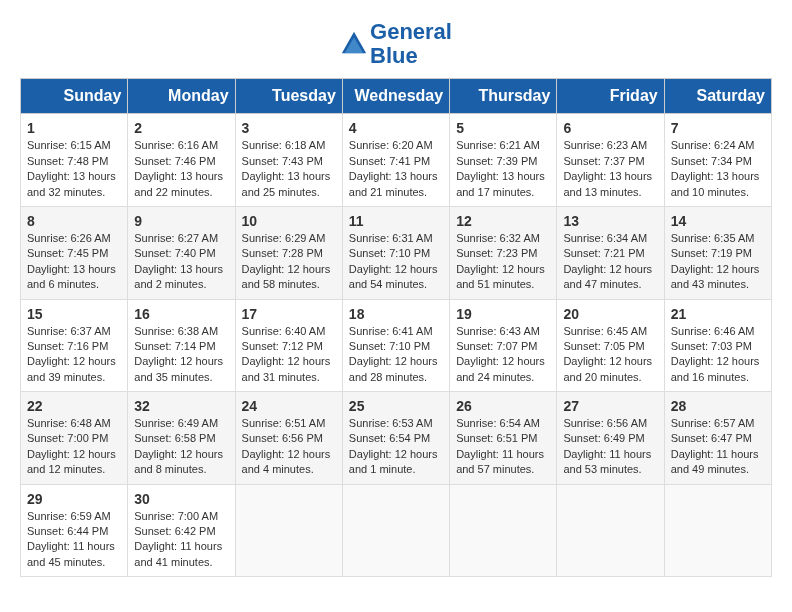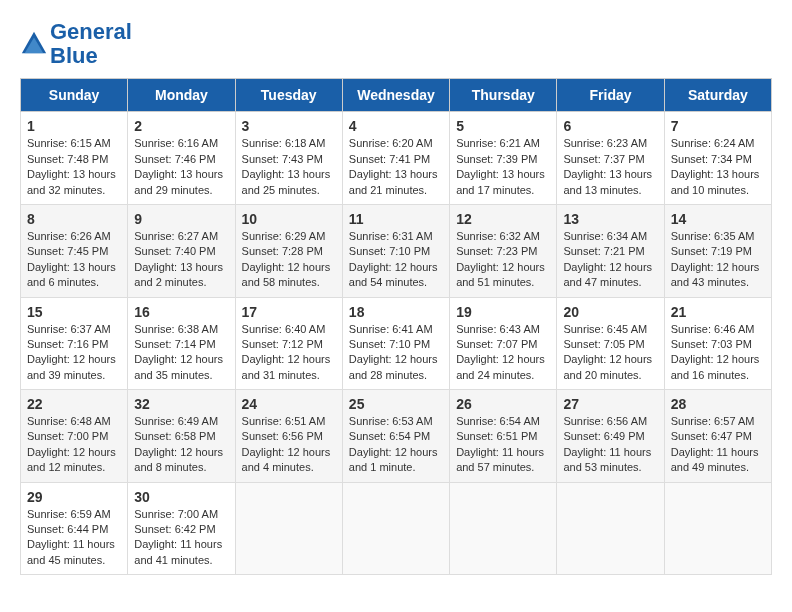--- a/index.html
+++ b/index.html
@@ -5,21 +5,21 @@
     * { box-sizing: border-box; margin: 0; padding: 0; }
     body {
       font-family: Arial, sans-serif;
       background: #fff;
       width: 792px;
       min-height: 612px;
       padding: 20px;
     }
     .header-area {
       display: flex;
-      justify-content: flex-start;
+      justify-content: center;
       align-items: flex-start;
       margin-bottom: 10px;
     }
     .logo {
       display: flex;
       align-items: center;
     }
     .logo-text {
       font-size: 22px;
       font-weight: bold;
@@ -47,23 +47,23 @@
       color: #555;
     }
     table {
       width: 100%;
       border-collapse: collapse;
     }
     thead tr th {
       background: #1a5fa8;
       color: #fff;
       padding: 8px 6px;
-      font-size: 14px;
+      font-size: 16px;
       font-weight: bold;
-      text-align: center;
+      text-align: right;
       border: 1px solid #ccc;
     }
     tbody tr td {
       vertical-align: top;
       padding: 6px;
       border: 1px solid #ddd;
       font-size: 11px;
       color: #333;
       width: 14.28%;
       min-height: 80px;
@@ -125,21 +125,21 @@
           <span>Sunrise: 6:15 AM</span><br>
           <span>Sunset: 7:48 PM</span><br>
           <span>Daylight: 13 hours and 32 minutes.</span>
         </div>
       </td>
         <td>
         <span class="day-number">2</span>
         <div class="cell-content">
           <span>Sunrise: 6:16 AM</span><br>
           <span>Sunset: 7:46 PM</span><br>
-          <span>Daylight: 13 hours and 29 minutes.</span>
+          <span>Daylight: 13 hours and 22 minutes.</span>
         </div>
       </td>
         <td>
         <span class="day-number">3</span>
         <div class="cell-content">
           <span>Sunrise: 6:18 AM</span><br>
           <span>Sunset: 7:43 PM</span><br>
           <span>Daylight: 13 hours and 25 minutes.</span>
         </div>
       </td>

